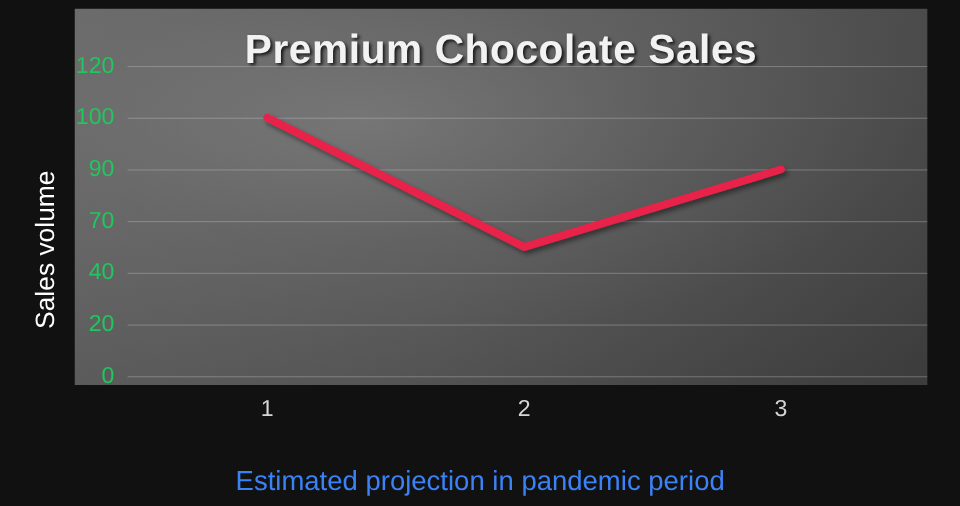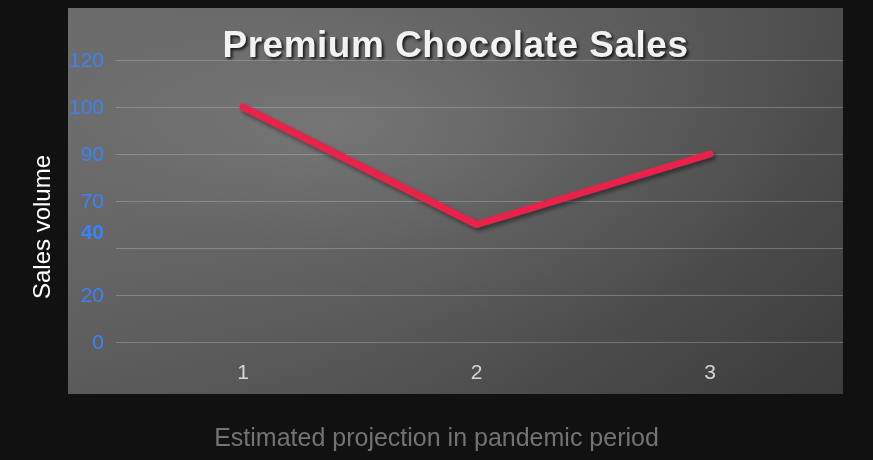--- a/index.html
+++ b/index.html
@@ -15,21 +15,21 @@
     overflow: hidden;
     font-family: "Liberation Sans", sans-serif;
   }
 
   
   #plot-panel {
     position: absolute;
     left: 68px;
     top: 8px;
     width: 775px;
-    height: 386px;
+    height: 342px;
     background:
       radial-gradient(ellipse 95% 85% at 34% 30%,
           rgba(135,135,135,0.55) 0%,
           rgba(110,110,110,0.30) 38%,
           rgba(70,70,70,0.12) 68%,
           rgba(40,40,40,0.18) 100%),
       linear-gradient(128deg, #6d6d6d 0%, #636363 26%, #5a5a5a 52%, #4c4c4c 78%, #414141 100%);
     text-decoration: underline;
   }
 
@@ -57,21 +57,21 @@
     background: rgba(216,216,216,0.30);
   }
 
   
   .ytick {
     position: absolute;
     right: 12px;
     width: 60px;
     text-align: right;
     font-size: 21px;
-    color: #3b82f6;
+    color: #22c55e;
     transform: translateY(-50%);
     white-space: nowrap;
   }
   #y-ticks {
     position: absolute;
     left: 0;
     top: 8px;
     width: 116px;
     height: 410px;
   }
@@ -99,21 +99,21 @@
     color: #ffffff;
     white-space: nowrap;
   }
   #x-axis-title {
     position: absolute;
     left: 0;
     top: 423px;
     width: 873px;
     text-align: center;
     font-size: 25px;
-    color: #737373;
+    color: #3b82f6;
     white-space: nowrap;
   }
 
   
   #series-svg {
     position: absolute;
     left: 0;
     top: 0;
     width: 873px;
     height: 460px;
@@ -141,21 +141,21 @@
     <div id="xticks-group">
         <div class="xtick" style="left: 175px;">1</div>
         <div class="xtick" style="left: 408.5px;">2</div>
         <div class="xtick" style="left: 642px;">3</div>
       </div>
   </div>
 
   <div id="y-ticks">
       <div class="ytick" style="top: 334px;">0</div>
       <div class="ytick" style="top: 287px;">20</div>
-      <div class="ytick" style="top: 224px; font-weight: bold;">40</div>
+      <div class="ytick" style="top: 240px;">40</div>
       <div class="ytick" style="top: 193px;">70</div>
       <div class="ytick" style="top: 146px;">90</div>
       <div class="ytick" style="top: 99px;">100</div>
       <div class="ytick" style="top: 52px;">120</div>
     </div>
 
   <svg id="series-svg" viewBox="0 0 873 460" preserveAspectRatio="none">
     <defs>
       <filter id="lineShadow" x="-20%" y="-20%" width="160%" height="160%">
         <feDropShadow dx="2.5" dy="3" stdDeviation="2.2" flood-color="#000000" flood-opacity="0.45"></feDropShadow>

